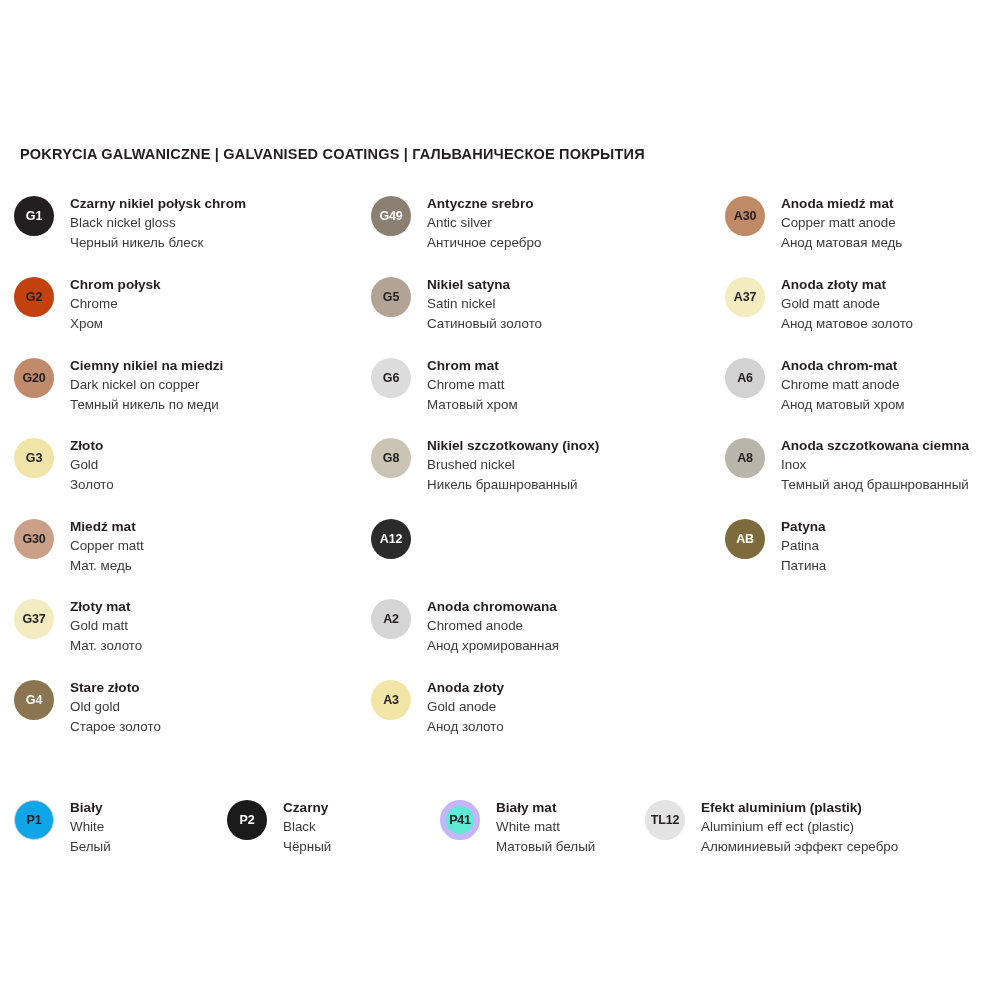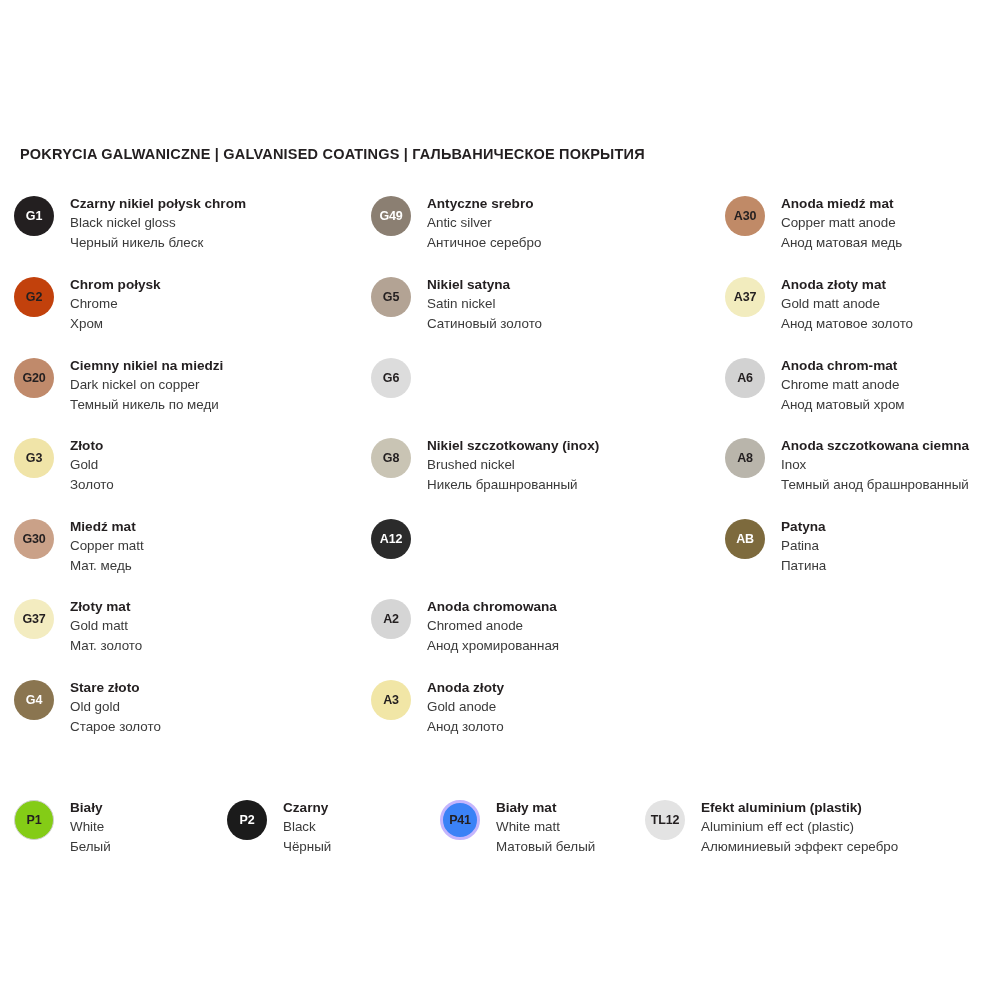--- a/index.html
+++ b/index.html
@@ -157,20 +157,25 @@
     <div class="chip light" style="background:#b3a394;">G5</div>
     <div class="labels">
       <div class="l1">Nikiel satyna</div>
       <div class="l2">Satin nickel</div>
       <div class="l3">Сатиновый золото</div>
     </div>
   </div>
 
   <div class="swatch-row" style="left:371px; top:356px;">
     <div class="chip light" style="background:#dcdcdc;">G6</div>
+    <div class="labels">
+      <div class="l1">Chrom mat</div>
+      <div class="l2">Chrome matt</div>
+      <div class="l3">Матовый хром</div>
+    </div>
   </div>
 
   <div class="swatch-row" style="left:371px; top:436px;">
     <div class="chip light" style="background:#c9c4b4;">G8</div>
     <div class="labels">
       <div class="l1">Nikiel szczotkowany (inox)</div>
       <div class="l2">Brushed nickel</div>
       <div class="l3">Никель брашнрованный</div>
     </div>
   </div>
@@ -237,39 +242,39 @@
     <div class="chip dark" style="background:#7d6a3d;">AB</div>
     <div class="labels">
       <div class="l1">Patyna</div>
       <div class="l2">Patina</div>
       <div class="l3">Патина</div>
     </div>
   </div>
 
 
   <div class="swatch-row" style="left:14px; top:798px;">
-    <div class="chip light" style="background:#84cc16; border:1px solid #cfcfcf;">P1</div>
+    <div class="chip light" style="background:#0ea5e9; border:1px solid #cfcfcf;">P1</div>
     <div class="labels">
       <div class="l1">Biały</div>
       <div class="l2">White</div>
       <div class="l3">Белый</div>
     </div>
   </div>
 
   <div class="swatch-row" style="left:227px; top:798px;">
     <div class="chip dark" style="background:#1b1b1b;">P2</div>
     <div class="labels">
       <div class="l1">Czarny</div>
       <div class="l2">Black</div>
       <div class="l3">Чёрный</div>
     </div>
   </div>
 
   <div class="swatch-row" style="left:440px; top:798px;">
-    <div class="chip light" style="background:#3b82f6; border:3px solid #c4b5fd;">P41</div>
+    <div class="chip light" style="background:#5eead4; border:6px solid #c4b5fd;">P41</div>
     <div class="labels">
       <div class="l1">Biały mat</div>
       <div class="l2">White matt</div>
       <div class="l3">Матовый белый</div>
     </div>
   </div>
 
   <div class="swatch-row" style="left:645px; top:798px;">
     <div class="chip light" style="background:#e3e3e3;">TL12</div>
     <div class="labels">

